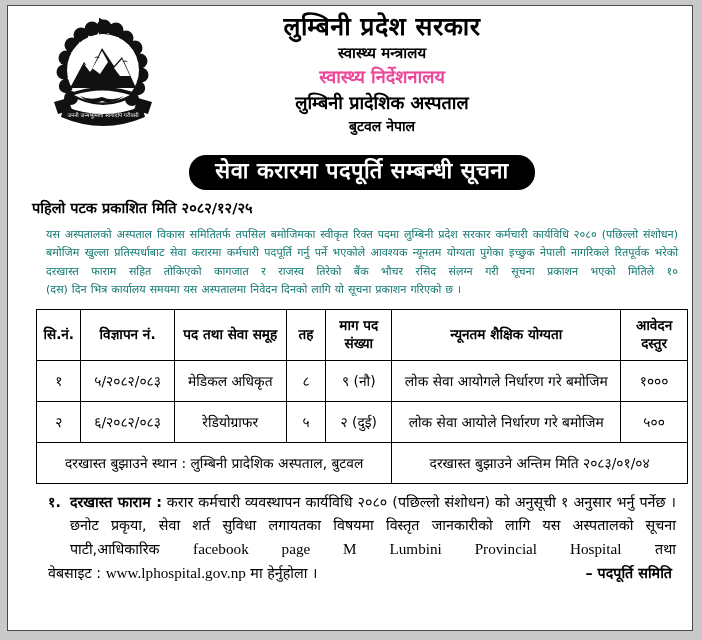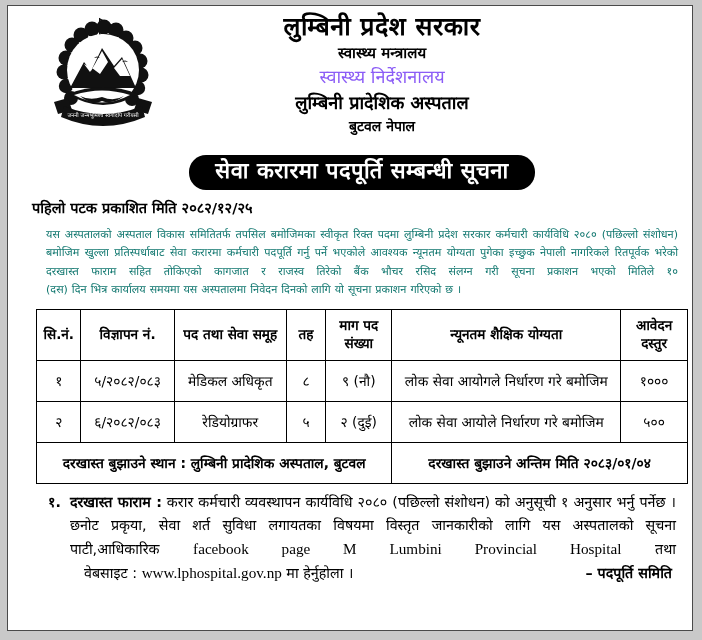--- a/index.html
+++ b/index.html
@@ -54,23 +54,23 @@
     letter-spacing: .5px;
   }
   .org-l2 {
     font-size: 15px;
     font-weight: bold;
     line-height: 1.5;
     color: #000;
   }
   .org-l3 {
     font-size: 18px;
-    font-weight: normal;
+    font-weight: bold;
     line-height: 1.45;
-    color: #8b5cf6;
+    color: #ec4899;
   }
   .org-l4 {
     font-size: 18px;
     font-weight: bold;
     line-height: 1.45;
     color: #000;
   }
   .org-l5 {
     font-size: 14px;
     font-weight: bold;
@@ -148,21 +148,21 @@
   td.col-ad      { width: 86px; font-size: 13px; }
   td.col-post    { width: 108px; }
   td.col-level   { width: 32px; }
   td.col-count   { width: 60px; }
   td.col-qual    { width: 238px; }
   td.col-fee     { width: 60px; }
 
   td.foot-left, td.foot-right {
     height: 28px;
     font-size: 13.4px;
-    font-weight: bold;
+    font-weight: normal;
   }
 
   
   .notes {
     margin: 7px 16px 0 16px;
     color: #000;
   }
   .note-item {
     display: flex;
     align-items: flex-start;
@@ -180,21 +180,20 @@
     text-align-last: justify;
   }
   .note-lead { font-weight: bold; margin-top: 28px; }
   .latin { font-family: "Liberation Serif", "DejaVu Serif", serif; font-size: 15.2px; }
   .note-last-line {
     display: flex;
     justify-content: space-between;
     align-items: flex-end;
     font-size: 14.3px;
     margin-top: 1px;
-    margin-left: 36px;
   }
   .signature { font-weight: bold; white-space: nowrap; padding-right: 4px; }
 </style>
 </head>
 <body>
 
 <div id="doc">
 
   <div class="header">
 

